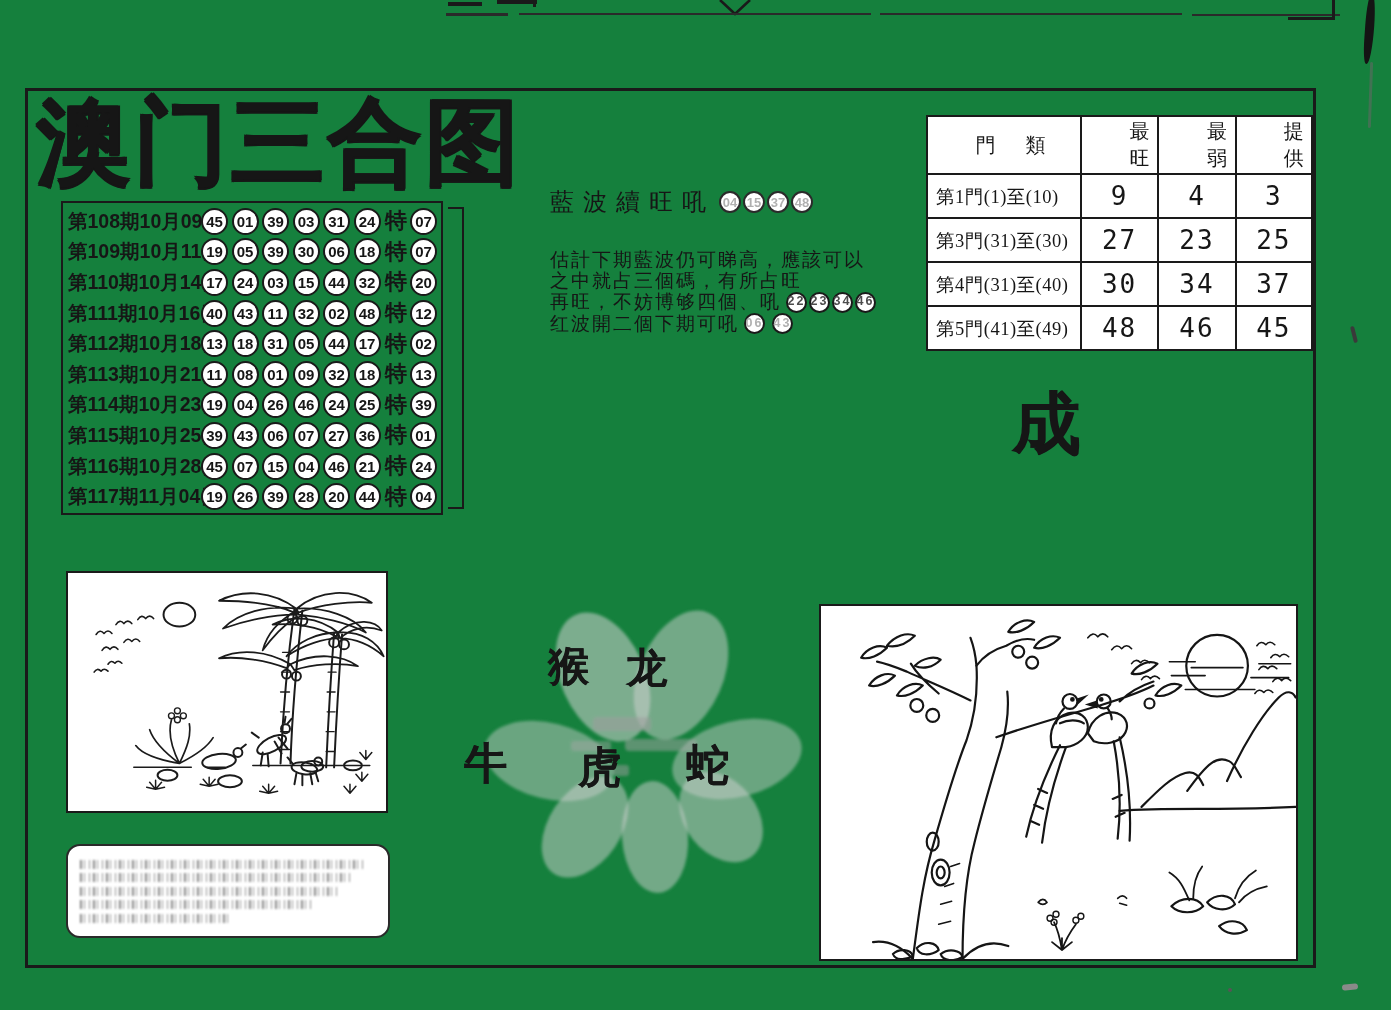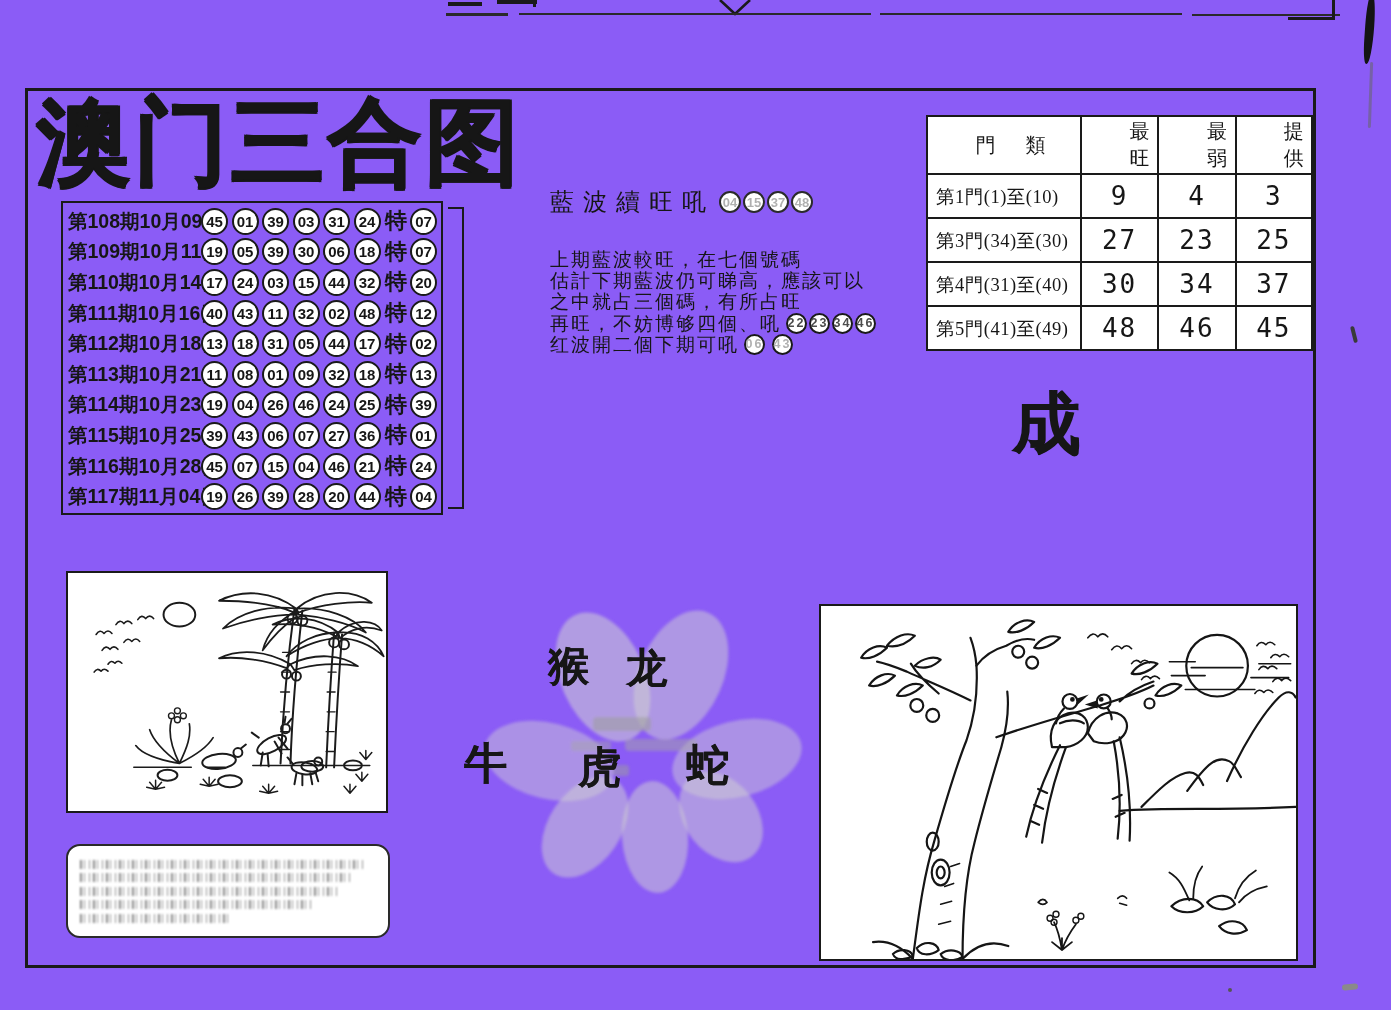--- a/index.html
+++ b/index.html
@@ -1,16 +1,16 @@
 <!DOCTYPE html>
 <html><head>
 <meta charset="utf-8">
 <style>
   html,body{margin:0;padding:0;background:#e8e8e8;}
-  .page{position:relative;width:1391px;height:1010px;background:#8b5cf6;overflow:hidden;
+  .page{position:relative;width:1391px;height:1010px;background:#15803d;overflow:hidden;
         font-family:"Liberation Serif","DejaVu Serif",serif;color:#161616;text-decoration:underline;}
   .abs{position:absolute;}
 
   
   .frag{position:absolute;background:#1a1a1a;}
   .topline{position:absolute;background:#2a2a2a;}
   .streak{position:absolute;left:1365px;top:-6px;width:9px;height:70px;background:#141414;
           border-radius:50% 50% 60% 40%;transform:rotate(4deg);}
   .streak2{position:absolute;left:1369px;top:62px;width:3px;height:66px;background:#666;
            opacity:.55;border-radius:2px;transform:rotate(2deg);}
@@ -243,23 +243,20 @@
       <span class="blue-headline">藍波續旺吼</span>
       <span class="hl-circles">
           <span class="circle faint">04</span>
           <span class="circle faint">15</span>
           <span class="circle faint">37</span>
           <span class="circle faint">48</span>
         </span>
     </div>
     <div class="blue-paragraph">
         <div class="blue-line">
-          <span class="ltext">上期藍波較旺，在七個號碼</span>
-        </div>
-        <div class="blue-line">
           <span class="ltext">估計下期藍波仍可睇高，應該可以</span>
         </div>
         <div class="blue-line">
           <span class="ltext">之中就占三個碼，有所占旺</span>
         </div>
         <div class="blue-line">
           <span class="ltext">再旺，不妨博够四個、吼</span>
           <span class="circle semi">22</span>
           <span class="circle semi">23</span>
           <span class="circle semi">34</span>
@@ -282,21 +279,21 @@
           </tr>
         </thead>
       <tbody>
           <tr>
             <td class="g-label">第1門(1)至(10)</td>
             <td class="g-num">9</td>
             <td class="g-num">4</td>
             <td class="g-num">3</td>
           </tr>
           <tr>
-            <td class="g-label">第3門(34)至(30)</td>
+            <td class="g-label">第3門(31)至(30)</td>
             <td class="g-num">27</td>
             <td class="g-num">23</td>
             <td class="g-num">25</td>
           </tr>
           <tr>
             <td class="g-label">第4門(31)至(40)</td>
             <td class="g-num">30</td>
             <td class="g-num">34</td>
             <td class="g-num">37</td>
           </tr>

